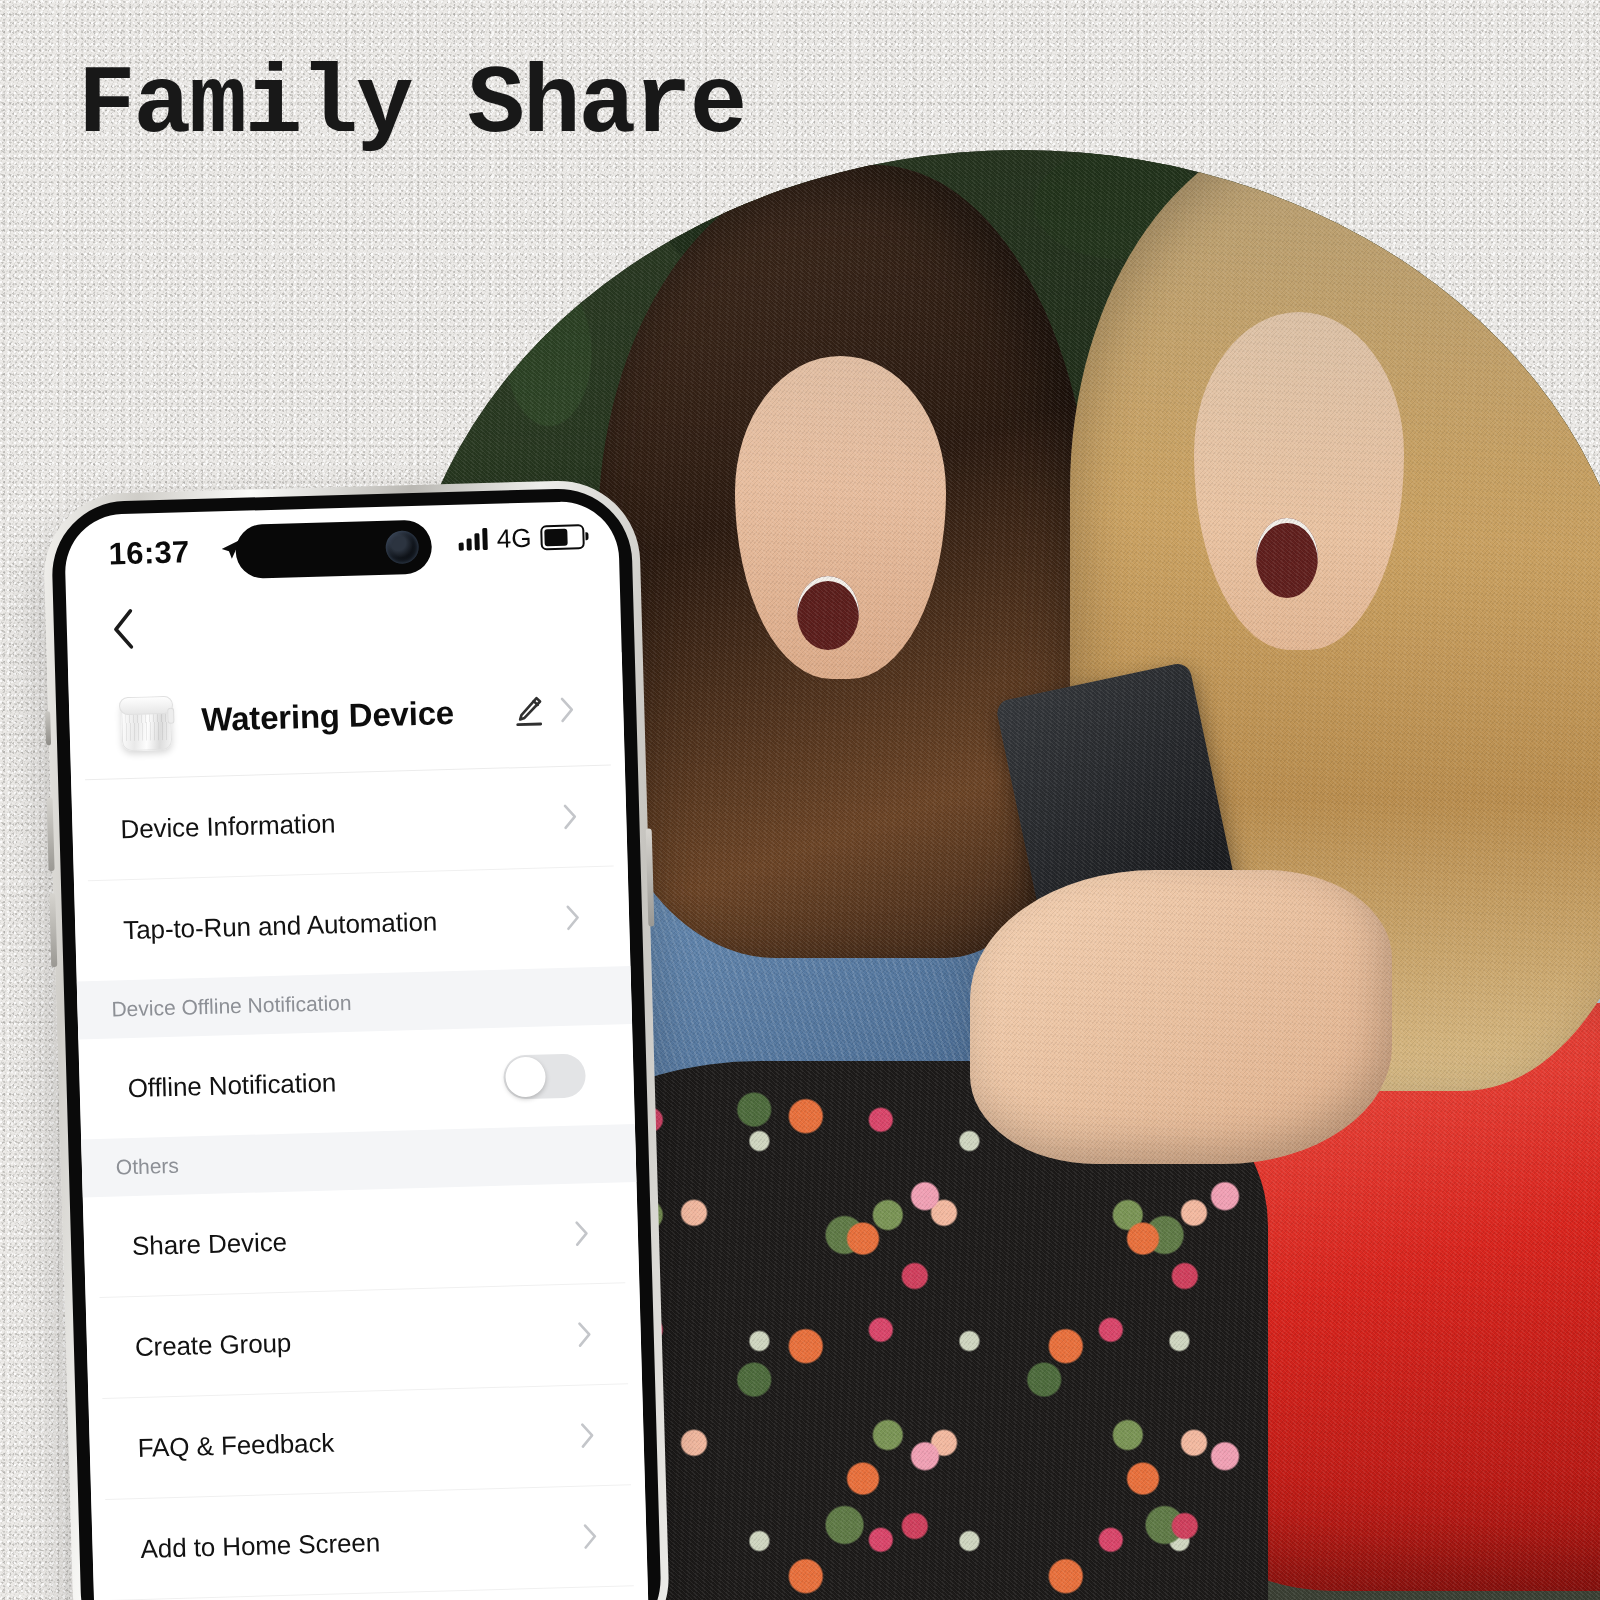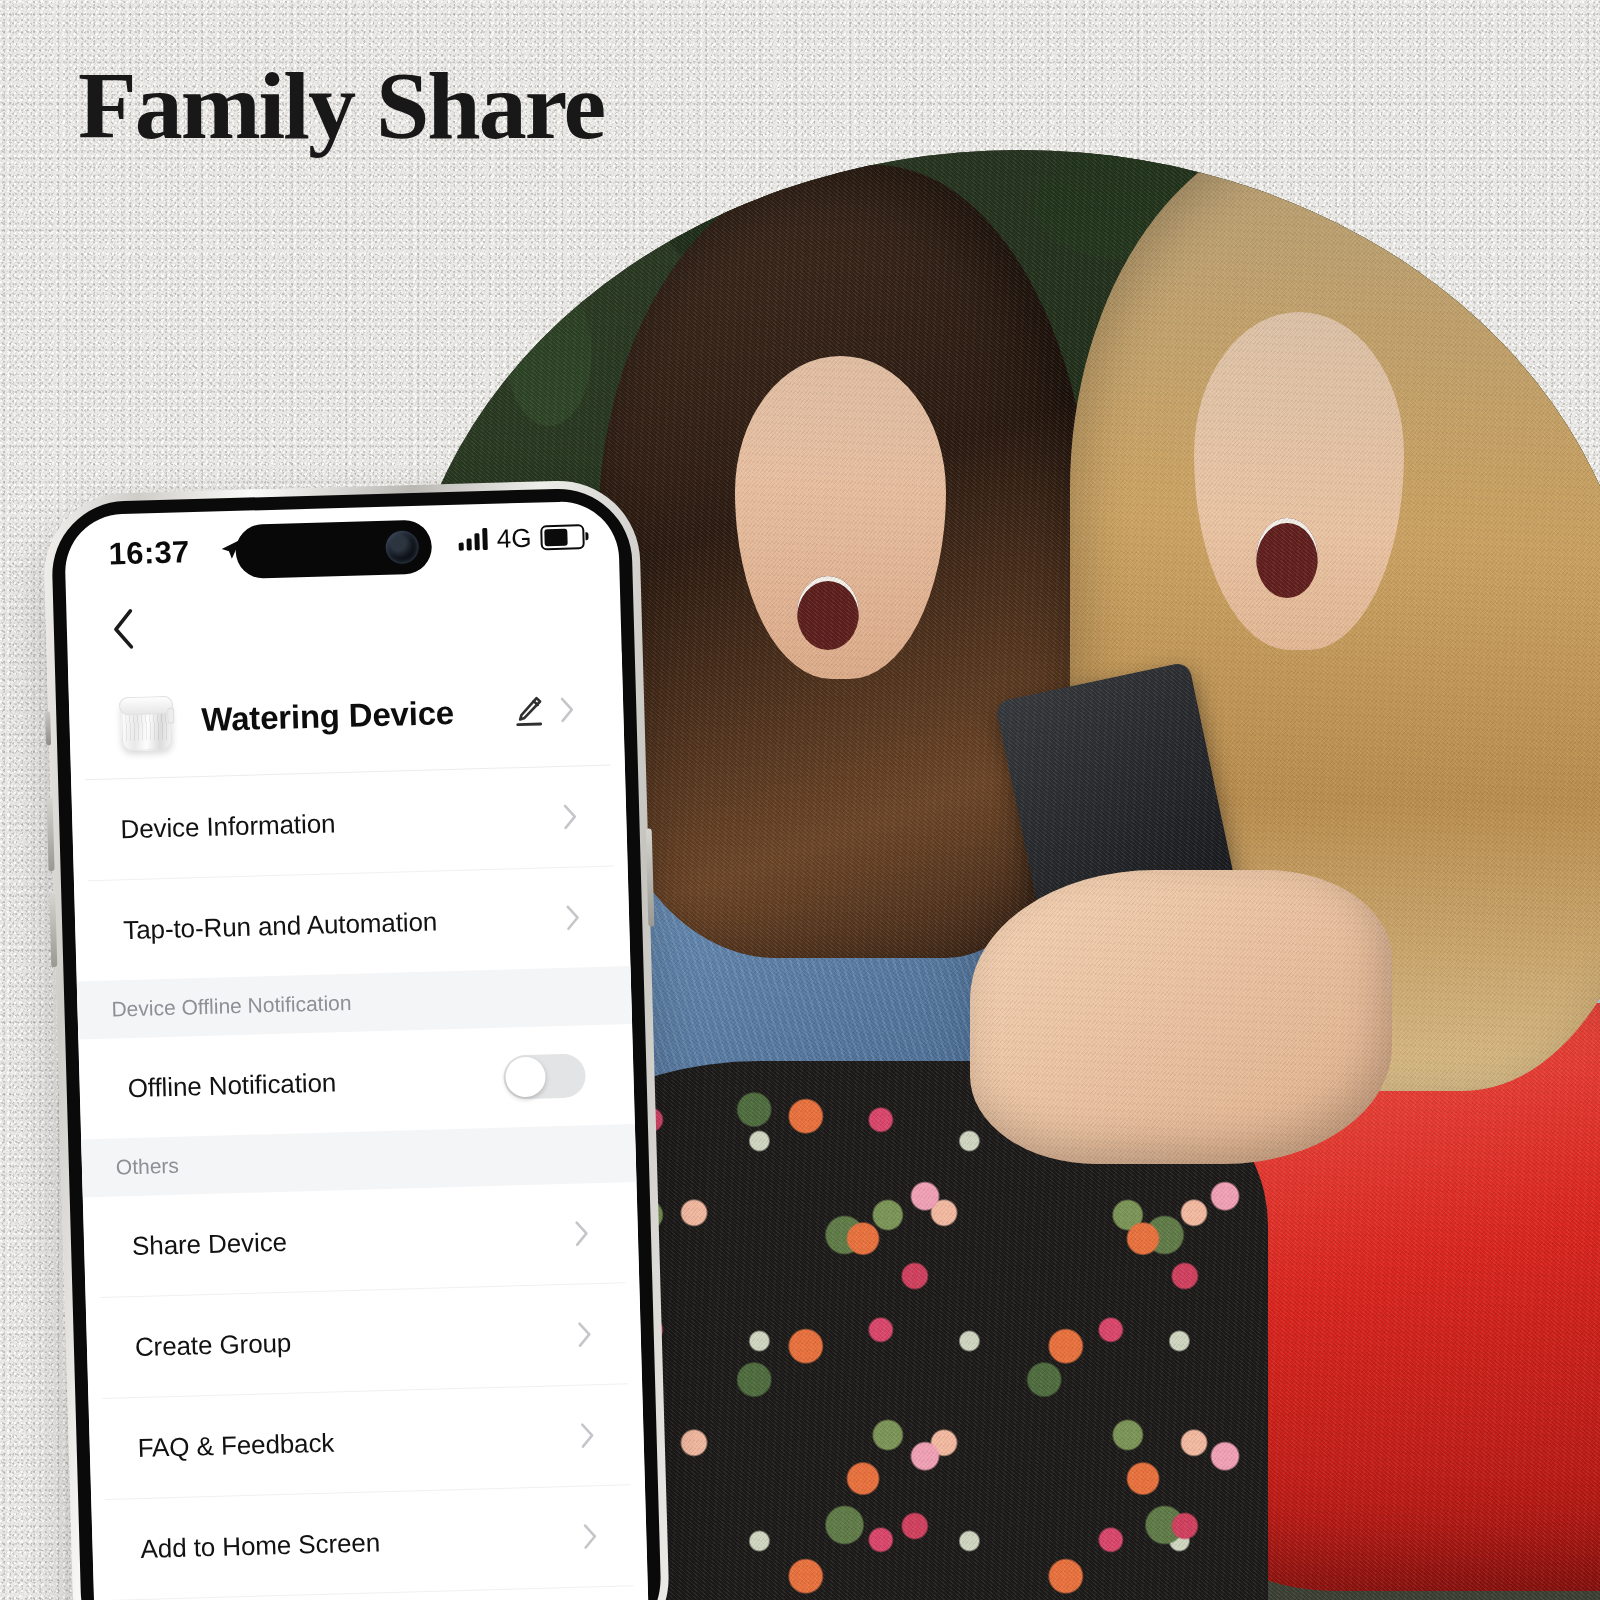--- a/index.html
+++ b/index.html
@@ -41,21 +41,21 @@
     background-image:
       repeating-linear-gradient(23deg, rgba(255,255,255,.5) 0 1px, rgba(0,0,0,0) 1px 3px),
       repeating-linear-gradient(113deg, rgba(140,138,134,.28) 0 1px, rgba(0,0,0,0) 1px 4px);
   }
 
   
   .hero-title {
     position: absolute;
     left: 78px;
     top: 58px;
-    font-family: Liberation Serif, serif;
+    font-family: Liberation Mono, monospace;
     font-weight: 700;
     font-size: 96px;
     letter-spacing: -2px;
     color: #181818;
     line-height: 1;
     white-space: nowrap;
   }
 
   
   .photo-blob {

